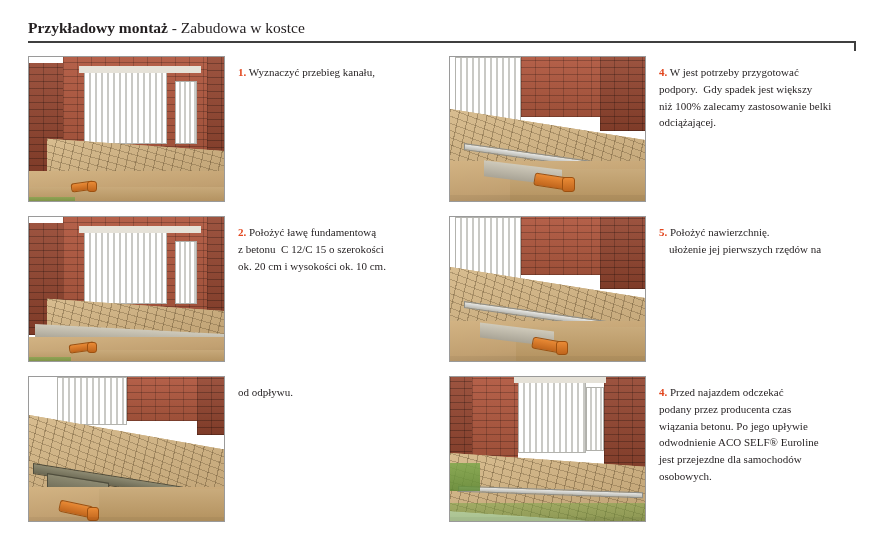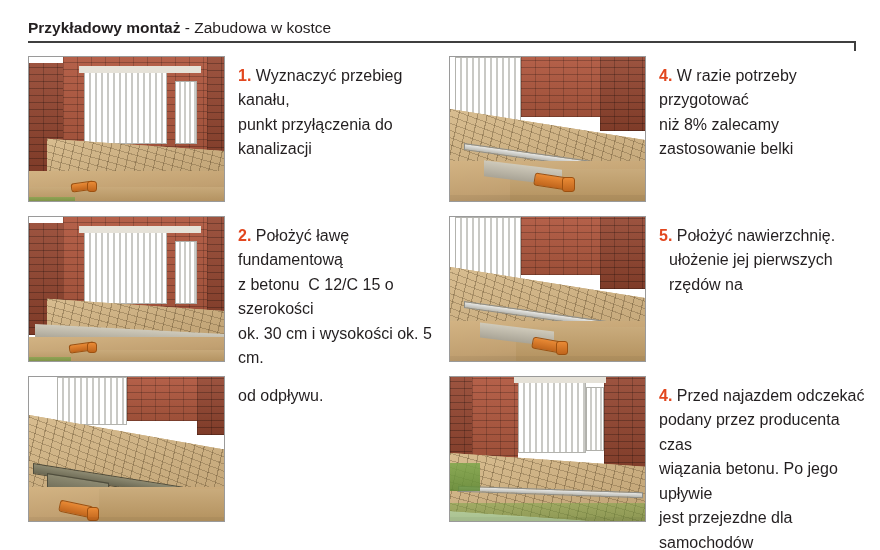--- a/index.html
+++ b/index.html
@@ -12,20 +12,21 @@
     background: #ffffff;
     font-family: "Liberation Sans", sans-serif;
     color: #231f20;
     overflow: hidden;
   }
   .page {
     position: relative;
     width: 800px;
     height: 550px;
     box-sizing: border-box;
+    font-family: Liberation Serif, serif;
   }
   
   .header {
     position: absolute;
     left: 28px;
     top: 10px;
     width: 830px;
     height: 36px;
   }
   .header-title {
@@ -69,21 +70,21 @@
   }
   .img-box {
     position: absolute;
     border: 1px solid #9a9a9a;
     box-sizing: border-box;
     overflow: hidden;
     background: #d8cfc0;
   }
   .text-box {
     position: absolute;
-    font-size: 16px;
+    font-size: 11px;
     line-height: 1.53;
   }
   .num {
     color: #e2471f;
     font-weight: bold;
   }
   .txt {
     color: #231f20;
   }
   .text-line {
@@ -219,21 +220,20 @@
           <div class="soil" style="left:0px; top:130px; width:197px; height:16px; opacity:.85;"></div>
 
           <div class="pipe" style="left:42px; top:125px; width:24px; height:9px; transform:rotate(-8deg);"></div>
           <div class="pipe" style="left:58px; top:124px; width:10px; height:11px;"></div>
 
           <div class="grass" style="left:0px; top:140px; width:46px; height:6px; opacity:.7;"></div>
         </div>
       </div>
       <div class="text-box" style="left:238px; top:14px; width:196px;">
         <div class="text-line"><span class="num">1.</span> <span class="txt">Wyznaczyć przebieg kanału,</span></div>
-        <div class="text-line txt">punkt przyłączenia do kanalizacji</div>
       </div>
     </div>
 
     <div class="cell" style="left:0; top:0;">
       <div class="img-box" style="left:449px; top:6px; width:197px; height:146px;">
         <div class="scene">
           <div class="sky"></div>
 
           <div class="door" style="left:5px; top:0px; width:66px; height:64px;"></div>
 
@@ -248,22 +248,24 @@
           <div class="soil" style="left:60px; top:112px; width:137px; height:34px;"></div>
 
           <div class="concrete" style="left:34px; top:108px; width:78px; height:16px; transform:skewY(7deg);"></div>
 
           <div class="pipe" style="left:84px; top:118px; width:34px; height:13px; transform:rotate(9deg);"></div>
           <div class="pipe" style="left:112px; top:120px; width:13px; height:15px;"></div>
           <div class="shadow" style="left:0px; top:138px; width:197px; height:8px; opacity:.25;"></div>
         </div>
       </div>
       <div class="text-box" style="left:659px; top:14px; width:206px;">
-        <div class="text-line"><span class="num">4.</span> <span class="txt">W razie potrzeby przygotować</span></div>
-        <div class="text-line txt">niż 8% zalecamy zastosowanie belki</div>
+        <div class="text-line"><span class="num">4.</span> <span class="txt">W jest potrzeby przygotować</span></div>
+        <div class="text-line txt">podpory.  Gdy spadek jest większy</div>
+        <div class="text-line txt">niż 100% zalecamy zastosowanie belki</div>
+        <div class="text-line txt">odciążającej.</div>
       </div>
     </div>
 
     <div class="cell" style="left:0; top:0;">
       <div class="img-box" style="left:28px; top:166px; width:197px; height:146px;">
         <div class="scene">
           <div class="sky"></div>
           <div class="brick dark" style="left:0px; top:6px; width:34px; height:112px;"></div>
           <div class="brick" style="left:34px; top:0px; width:155px; height:104px;"></div>
           <div class="brick dark" style="left:178px; top:0px; width:19px; height:112px;"></div>
@@ -276,21 +278,21 @@
           <div class="sand" style="left:0px; top:120px; width:197px; height:26px;"></div>
           <div class="soil" style="left:0px; top:133px; width:197px; height:13px; opacity:.85;"></div>
           <div class="pipe" style="left:40px; top:126px; width:26px; height:9px; transform:rotate(-8deg);"></div>
           <div class="pipe" style="left:58px; top:125px; width:10px; height:11px;"></div>
           <div class="grass" style="left:0px; top:140px; width:42px; height:6px; opacity:.7;"></div>
         </div>
       </div>
       <div class="text-box" style="left:238px; top:174px; width:200px;">
         <div class="text-line"><span class="num">2.</span> <span class="txt">Położyć ławę fundamentową</span></div>
         <div class="text-line txt">z betonu  C 12/C 15 o szerokości</div>
-        <div class="text-line txt">ok. 30 cm i wysokości ok. 5 cm.</div>
+        <div class="text-line txt">ok. 20 cm i wysokości ok. 10 cm.</div>
       </div>
     </div>
 
     <div class="cell" style="left:0; top:0;">
       <div class="img-box" style="left:449px; top:166px; width:197px; height:146px;">
         <div class="scene">
           <div class="sky"></div>
           <div class="door" style="left:5px; top:0px; width:66px; height:64px;"></div>
           <div class="brick" style="left:71px; top:0px; width:126px; height:58px;"></div>
           <div class="brick dark" style="left:150px; top:0px; width:47px; height:72px;"></div>
@@ -351,19 +353,20 @@
           <div class="channel" style="left:8px; top:112px; width:185px; height:6px; transform:skewY(2deg);"></div>
           <div class="grass" style="left:0px; top:86px; width:30px; height:28px; opacity:.85;"></div>
           <div class="grass" style="left:0px; top:126px; width:197px; height:20px; opacity:.55;"></div>
           <div class="shadow" style="left:0px; top:140px; width:197px; height:6px; opacity:.2;"></div>
         </div>
       </div>
       <div class="text-box" style="left:659px; top:334px; width:210px;">
         <div class="text-line"><span class="num">4.</span> <span class="txt">Przed najazdem odczekać</span></div>
         <div class="text-line txt">podany przez producenta czas</div>
         <div class="text-line txt">wiązania betonu. Po jego upływie</div>
+        <div class="text-line txt">odwodnienie ACO SELF® Euroline</div>
         <div class="text-line txt">jest przejezdne dla samochodów</div>
         <div class="text-line txt">osobowych.</div>
       </div>
     </div>
 
   </div>
 </div>
 
 </body></html>

